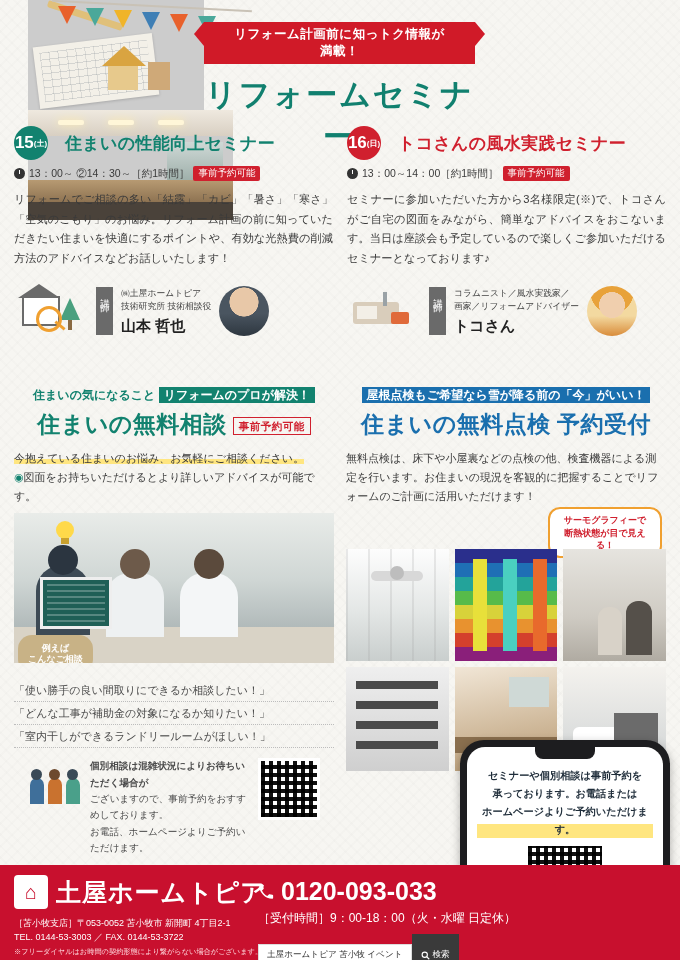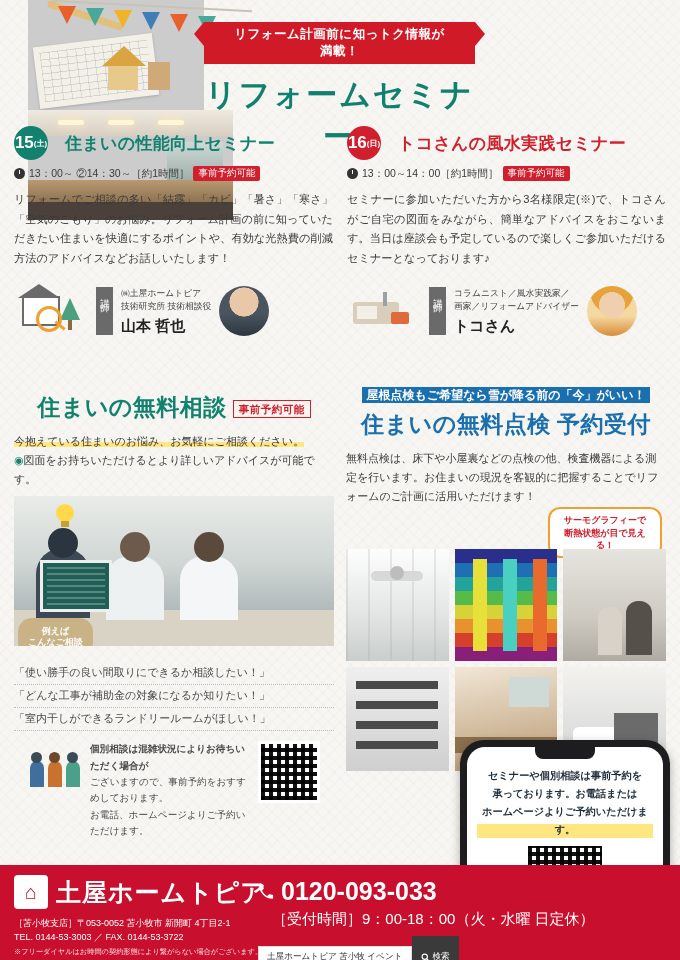--- a/index.html
+++ b/index.html
@@ -140,21 +140,21 @@
 
   .bulb{position:absolute;left:36px;top:8px;width:30px;height:30px;}
   .bulb b{position:absolute;left:6px;top:0;width:18px;height:18px;border-radius:50%;background:#ffd94a;display:block;}
   .bulb i{position:absolute;left:11px;top:17px;width:8px;height:6px;background:#c9a12f;display:block;}
 
   .tag-oval{
     position:absolute;left:4px;bottom:-10px;background:#c8b286;color:#fff;font-size:9px;
     border-radius:14px;padding:8px 10px;line-height:1.25;text-align:center;font-weight:bold;
   }
 
-  .quotes{margin-top:16px;font-size:11px;line-height:2.0;color:#4a4a4a;font-family:Liberation Mono, monospace;}
+  .quotes{margin-top:16px;font-size:11px;line-height:2.0;color:#4a4a4a;}
   .quotes div{border-bottom:1px dotted #bdbdbd;}
 
   
   .rgrid{display:flex;gap:6px;margin-top:10px;}
   .ph-attic{flex:1;height:112px;background:linear-gradient(180deg,#fdfdfd 0%,#e4e7e6 55%,#c9cecd 100%);position:relative;}
   .ph-attic .beam{position:absolute;left:0;top:0;width:100%;height:100%;
      background:repeating-linear-gradient(90deg,rgba(160,160,160,.22) 0 2px,transparent 2px 22px);}
   .ph-attic .fan{position:absolute;left:50%;top:22px;margin-left:-26px;width:52px;height:10px;background:#d8d8d8;border-radius:5px;}
   .ph-attic .fanc{position:absolute;left:50%;top:17px;margin-left:-7px;width:14px;height:14px;border-radius:50%;background:#bdbdbd;}
   .ph-thermo{flex:1;height:112px;position:relative;overflow:hidden;background:#1b2a6b;}
@@ -212,21 +212,21 @@
   
   .footer{position:absolute;left:0;bottom:0;width:680px;height:95px;background:#c8102e;color:#fff;}
   .f-left{position:absolute;left:14px;top:10px;}
   .f-logo{display:flex;align-items:center;gap:8px;}
   .f-mark{width:34px;height:34px;background:#fff;color:#c8102e;border-radius:4px;display:flex;align-items:center;justify-content:center;font-size:20px;font-weight:bold;}
   .f-name{font-size:25px;font-weight:bold;letter-spacing:1px;}
   .f-addr{font-size:9px;margin-top:7px;line-height:1.6;}
   .f-right{position:absolute;left:258px;top:12px;}
   .f-tel{display:flex;align-items:center;gap:7px;font-size:25px;font-weight:bold;}
   .tel-icon{width:16px;height:18px;}
-  .f-hours{font-size:15px;margin-top:4px;margin-left:14px;}
+  .f-hours{font-size:12px;margin-top:4px;}
   .f-search{margin-top:7px;display:flex;align-items:center;gap:0;}
   .f-searchbox{background:#fff;color:#333;font-size:8.6px;padding:4px 8px;border:1px solid #ddd;}
   .f-searchbtn{background:#3a3a3a;color:#fff;font-size:8.6px;padding:15px 9px;display:flex;align-items:center;gap:3px;}
   .f-note{position:absolute;left:14px;bottom:3px;font-size:7.2px;color:#ffd9de;}
 </style>
 </head>
 <body>
 
 <div class="page">
   <div class="bg-texture"></div>
@@ -332,20 +332,24 @@
       </div>
     </div>
   </div>
 
   <div class="note-line">※ セミナーの事前予約をお願いいたします。ご予約時に「風水セミナー 図面アドバイスを希望」とお伝えください(WEB予約の際は備考欄へご記載ください)。</div>
   <div class="dashed-sep"></div>
 
   <div class="mid">
 
     <div class="col">
+      <div class="mid-lead">
+        <span>住まいの気になること</span>
+        <span class="hl">リフォームのプロが解決！</span>
+      </div>
       <div class="mid-title">
         <span>住まいの無料相談</span><span class="tagbox">事前予約可能</span>
       </div>
       <div class="mid-text">
         <div><span class="underline-y">今抱えている住まいのお悩み、お気軽にご相談ください。</span></div>
         <div><span class="bullet">◉</span><span>図面をお持ちいただけるとより詳しいアドバイスが可能です。</span></div>
       </div>
 
       <div class="photo ph-office">
         <div class="bulb">

